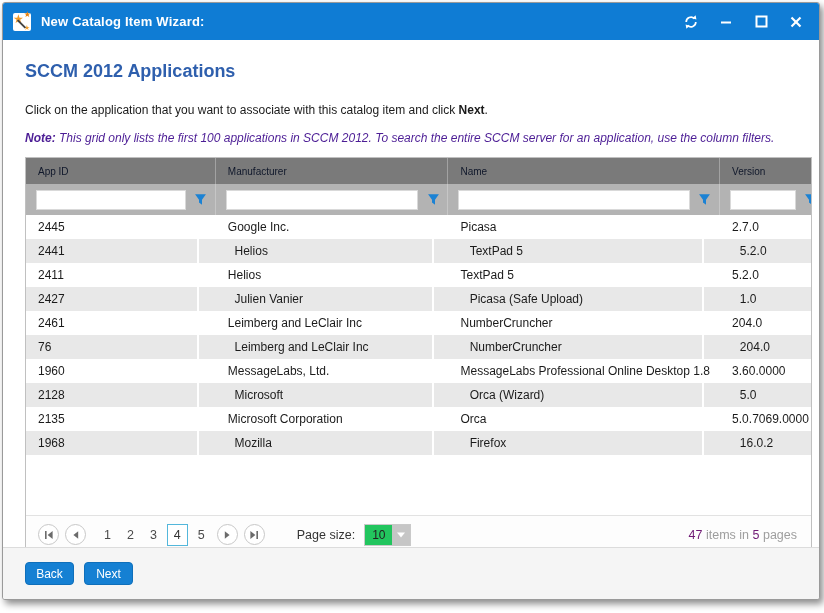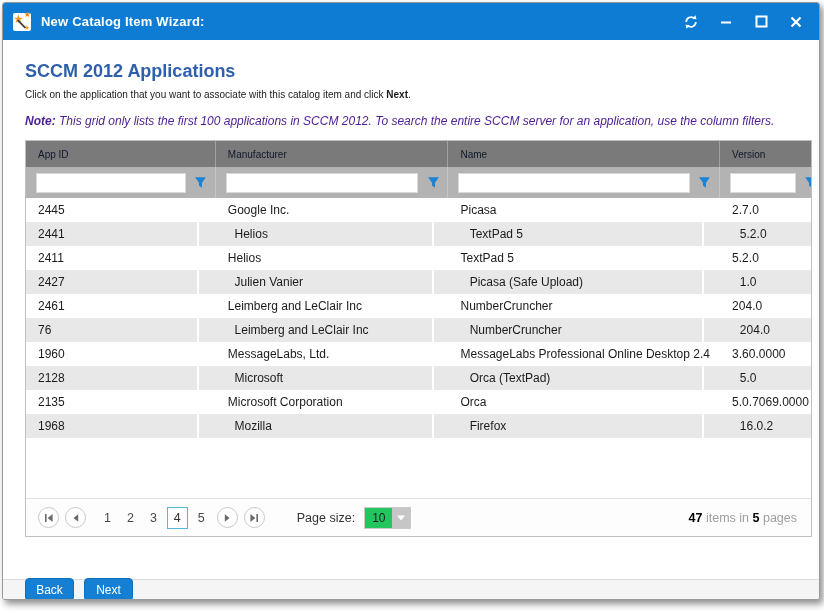--- a/index.html
+++ b/index.html
@@ -22,21 +22,21 @@
   .app-icon .star-small { position:absolute; right:0px; top:-3px; font-size:8px; color:#e8820c; }
   .app-icon .star-small2 { position:absolute; right:1px; bottom:-1px; font-size:7px; color:#f0a030; }
   .app-icon .wand { position:absolute; width:11px; height:2px; background:#444; transform:rotate(45deg); left:3px; top:10px; }
   .titlebar .title { color:#fff; font-weight:bold; font-size:13px; margin-left:10px; letter-spacing:0.2px; }
   .win-controls { margin-left:auto; display:flex; align-items:center; gap:17px; }
   .winbtn { width:18px; height:18px; display:flex; align-items:center; justify-content:center; cursor:default; }
 
   
   .content { padding:0 0 0 22px; }
   h1.page-heading { margin-top:21px; font-size:18px; font-weight:bold; color:#2e5fad; }
-  p.instruction { margin-top:7px; font-size:10px; color:#1a1a1a; }
+  p.instruction { margin-top:21px; font-size:12px; color:#1a1a1a; }
   p.note { margin-top:14px; font-size:12px; color:#4c1d95; font-style:italic; }
   p.note .note-label { font-weight:bold; }
 
   
   .grid {
     margin-top:12px; width:787px; height:397px;
     border:1px solid #c0c0c0; display:flex; flex-direction:column; overflow:hidden;
     background:#fff;
   }
   .grid-header { display:flex; background:#7a7a7a; height:26px; flex:0 0 auto; }
@@ -69,25 +69,25 @@
     display:flex; align-items:center; justify-content:center; margin-right:6px; flex:0 0 auto;
   }
   .page-numbers { display:flex; align-items:center; margin:0 4px; }
   .page-num { padding:3px 6px; margin:0 2px; color:#4a4a4a; cursor:default; }
   .page-num.current { border:1px solid #53b7db; background:#fff; color:#333; }
   .page-size-label { margin-left:26px; color:#333; }
   .dropdown { display:flex; margin-left:9px; border:1px solid #c9c9c9; height:22px; }
   .dropdown-value { width:27px; background:#22c55e; display:flex; align-items:center; padding-left:7px; font-size:12px; color:#222; }
   .dropdown-btn { width:18px; background:#c6c6c6; display:flex; align-items:center; justify-content:center; }
   .pager-summary { margin-left:auto; color:#9e9e9e; font-size:12.5px; }
-  .pager-summary .num { color:#000000; font-weight:700; }
+  .pager-summary .num { color:#701a75; font-weight:400; }
 
   
   .footer {
-    position:absolute; left:0; right:0; bottom:0; height:20px;
+    position:absolute; left:0; right:0; bottom:0; height:52px;
     background:#f5f5f5; border-top:1px solid #dcdcdc;
     display:flex; align-items:center; padding-left:22px; gap:10px;
   }
   .btn {
     min-width:49px; height:23px; background:#1580d3; color:#fff; border:1px solid #0f6fba;
     border-radius:4px; font-size:12px; font-family:"Liberation Sans", sans-serif; cursor:default; padding:0 10px;
   }
 </style>
 </head>
 <body>
@@ -214,27 +214,27 @@
           </div>
           <div class="grid-row alt">
             <div class="cell c0">76</div>
             <div class="cell c1">Leimberg and LeClair Inc</div>
             <div class="cell c2">NumberCruncher</div>
             <div class="cell c3">204.0</div>
           </div>
           <div class="grid-row">
             <div class="cell c0">1960</div>
             <div class="cell c1">MessageLabs, Ltd.</div>
-            <div class="cell c2">MessageLabs Professional Online Desktop 2.4</div>
+            <div class="cell c2">MessageLabs Professional Online Desktop 1.8</div>
             <div class="cell c3">3.60.0000</div>
           </div>
           <div class="grid-row alt">
             <div class="cell c0">2128</div>
             <div class="cell c1">Microsoft</div>
-            <div class="cell c2">Orca (TextPad)</div>
+            <div class="cell c2">Orca (Wizard)</div>
             <div class="cell c3">5.0</div>
           </div>
           <div class="grid-row">
             <div class="cell c0">2135</div>
             <div class="cell c1">Microsoft Corporation</div>
             <div class="cell c2">Orca</div>
             <div class="cell c3">5.0.7069.0000</div>
           </div>
           <div class="grid-row alt">
             <div class="cell c0">1968</div>

